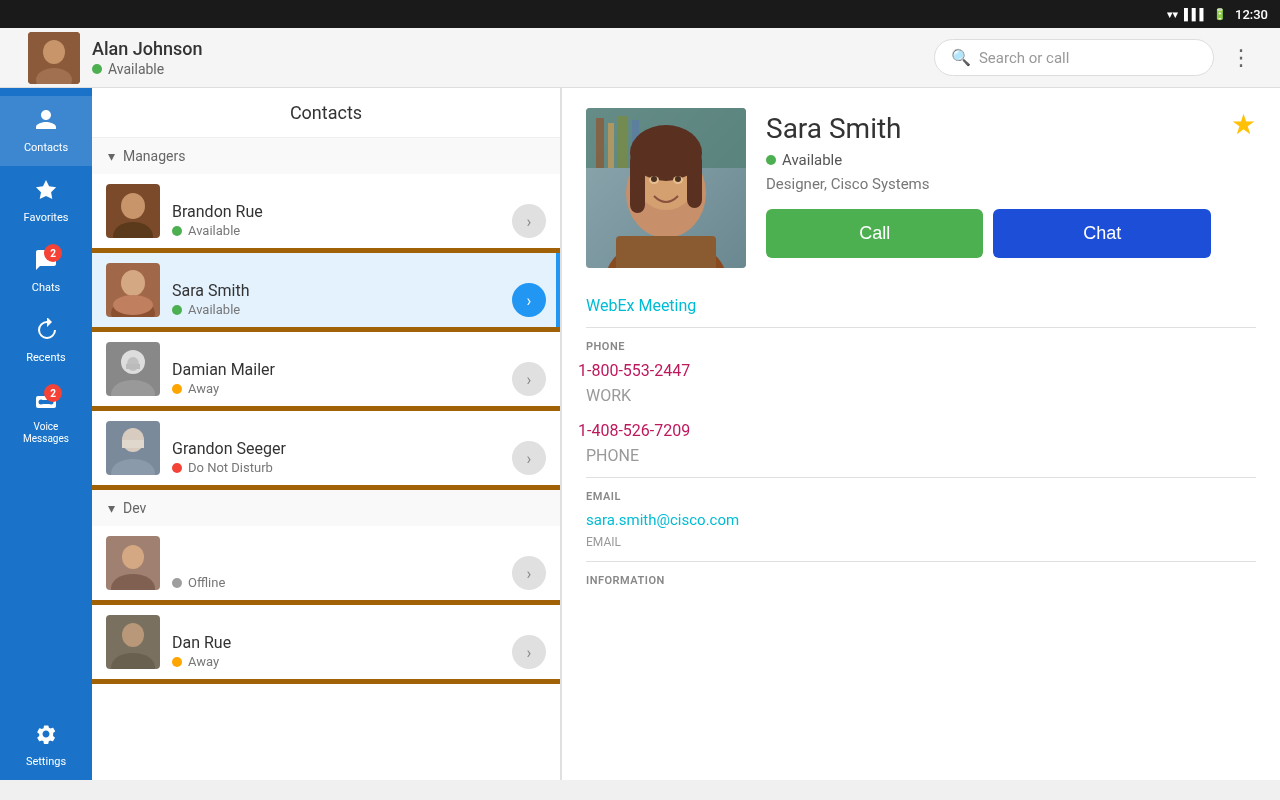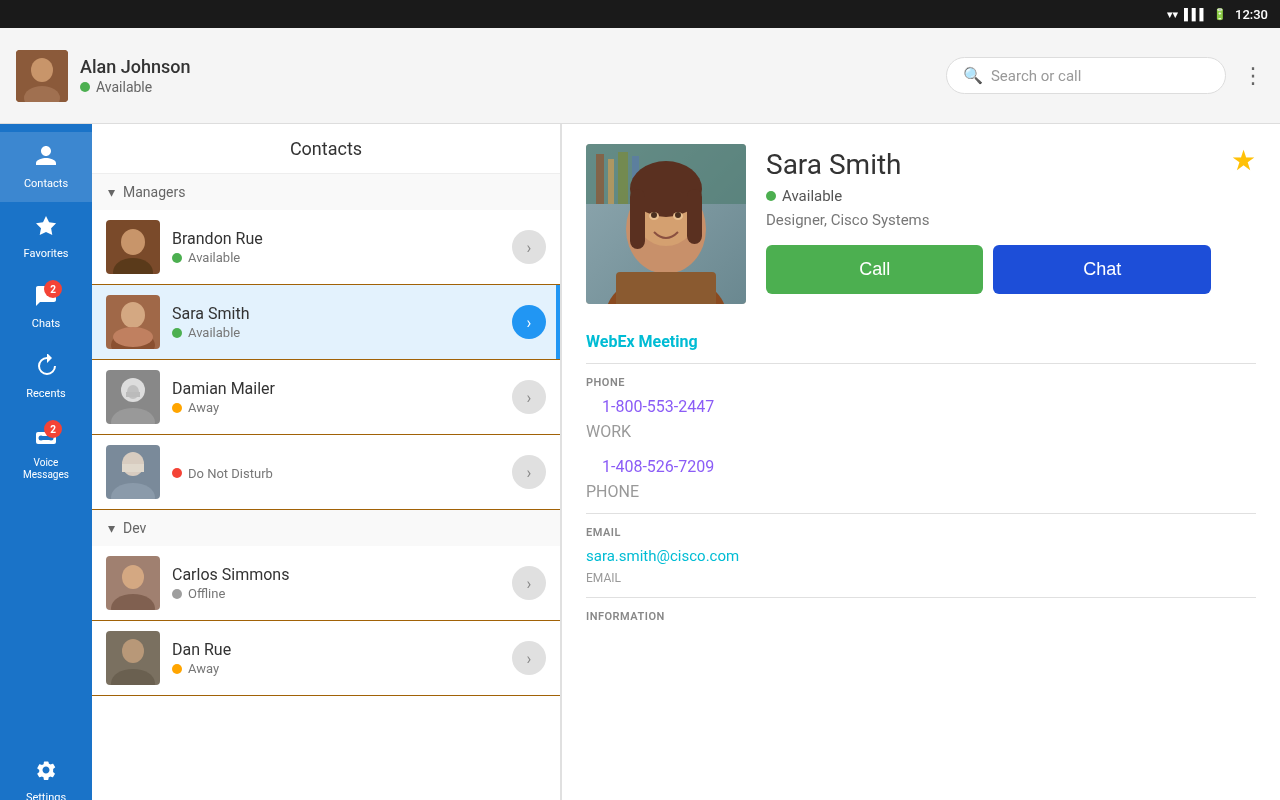--- a/index.html
+++ b/index.html
@@ -10,22 +10,22 @@
       width: 100%; height: 28px; background: #1a1a1a;
       display: flex; align-items: center; justify-content: flex-end;
       padding: 0 12px; gap: 8px;
     }
     .status-bar-time { color: white; font-size: 13px; font-weight: 500; }
     .status-icons { display: flex; gap: 6px; align-items: center; }
     .status-icons span { color: white; font-size: 11px; }
 
     
     .top-header {
-      width: 100%; height: 96px; background: #f5f5f5;
-      display: flex; align-items: center; padding: 0 16px;
+      width: 100%; height: 60px; background: #f5f5f5;
+      display: flex; align-items: center; padding: 0 28px;
       border-bottom: 1px solid #ddd;
       text-align: center;
     }
     .user-avatar { width: 52px; height: 52px; border-radius: 4px; background: #888; overflow: hidden; flex-shrink: 0; }
     .user-avatar-img {
       width: 100%; height: 100%; background: linear-gradient(135deg, #a0522d 0%, #8b6347 50%, #6b4c33 100%);
       display: flex; align-items: center; justify-content: center; color: white; font-size: 20px;
     }
     .user-info { margin-left: 12px; }
     .user-name { font-size: 18px; font-weight: 500; color: #333; }
@@ -70,22 +70,22 @@
       width: 470px; height: 100%; background: white;
       border-right: 2px solid #e0e0e0; display: flex; flex-direction: column;
     }
     .contacts-header { padding: 14px 0; text-align: center; font-size: 18px; color: #333; border-bottom: 1px solid #eee; }
     .contacts-scroll { flex: 1; overflow-y: auto; }
     .group-header {
       display: flex; align-items: center; gap: 8px;
       padding: 10px 16px; background: #f9f9f9; color: #666; font-size: 14px;
     }
     .contact-item {
-      display: flex; align-items: center; padding: 10px 14px;
-      border-bottom: 1px solid #a16207; cursor: pointer; position: relative;
+      display: flex; align-items: flex-end; padding: 10px 14px;
+      border-bottom: 5px solid #a16207; cursor: pointer; position: relative;
     }
     .contact-item.selected { background: #e3f2fd; }
     .contact-avatar { width: 54px; height: 54px; border-radius: 4px; overflow: hidden; flex-shrink: 0; }
     .contact-status-row { display: flex; align-items: center; gap: 6px; margin-top: 2px; }
     .contact-info { flex: 1; margin-left: 12px; }
     .contact-name { font-size: 16px; color: #333; font-weight: 400; }
     .contact-status { font-size: 13px; color: #777; }
     .chevron-btn {
       width: 34px; height: 34px; border-radius: 50%; background: #e0e0e0;
       display: flex; align-items: center; justify-content: center; color: #888; font-size: 16px;
@@ -105,24 +105,24 @@
     .star-icon { font-size: 28px; color: #ffc107; cursor: pointer; margin-left: auto; }
     .action-buttons { display: flex; gap: 10px; margin-top: 16px; }
     .call-btn {
       flex: 1; padding: 14px; background: #4caf50; border: none; border-radius: 6px;
       color: white; font-size: 18px; cursor: pointer; font-weight: 500;
     }
     .chat-btn {
       flex: 1; padding: 14px; background: #1d4ed8; border: none; border-radius: 6px;
       color: white; font-size: 18px; cursor: pointer; font-weight: 500;
     }
-    .webex-link { color: #00bcd4; font-size: 16px; padding: 12px 24px; cursor: pointer; font-weight: 700; }
+    .webex-link { color: #00bcd4; font-size: 16px; padding: 12px 24px; cursor: pointer; font-weight: 400; }
     .section-divider { border: none; border-top: 1px solid #e0e0e0; margin: 0 24px; }
     .section-label { padding: 12px 24px 4px; color: #888; font-size: 11px; font-weight: 600; letter-spacing: 0.5px; }
-    .phone-number { color: #8b5cf6; font-size: 16px; padding: 4px 40px; cursor: pointer; font-weight: 400; }
+    .phone-number { color: #be185d; font-size: 16px; padding: 4px 16px; cursor: pointer; font-weight: 400; }
     .phone-type { color: #999; font-size: 16px; padding: 2px 24px 12px; }
     .email-value { color: #00bcd4; font-size: 15px; padding: 4px 24px; cursor: pointer; }
     .email-type { color: #999; font-size: 12px; padding: 2px 24px 12px; }
 
     
     .av-brandon { background: linear-gradient(135deg, #8b4513, #a0522d); }
   </style>
 </head>
 <body>
 
@@ -290,20 +290,21 @@
       <div class="contact-item">
         <div class="contact-avatar">
           <svg width="54" height="54" viewBox="0 0 54 54">
             <rect width="54" height="54" fill="#7a8a9a"></rect>
             <ellipse cx="27" cy="19" rx="11" ry="12" fill="#d8ccc0"></ellipse>
             <ellipse cx="27" cy="52" rx="22" ry="14" fill="#8a9aaa"></ellipse>
             <rect x="16" y="19" width="22" height="8" fill="#e0d8cc"></rect>
           </svg>
         </div>
         <div class="contact-info">
+          <div class="contact-name">Grandon Seeger</div>
           <div class="contact-status-row">
             <div class="status-dot dnd"></div>
             <span class="contact-status">Do Not Disturb</span>
           </div>
         </div>
         <div class="chevron-btn">›</div>
       </div>
 
       <div class="group-header">
         <span>▾</span>
@@ -312,21 +313,20 @@
 
       <div class="contact-item">
         <div class="contact-avatar">
           <svg width="54" height="54" viewBox="0 0 54 54">
             <rect width="54" height="54" fill="#a08070"></rect>
             <ellipse cx="27" cy="21" rx="11" ry="12" fill="#d4a882"></ellipse>
             <ellipse cx="27" cy="52" rx="22" ry="14" fill="#806050"></ellipse>
           </svg>
         </div>
         <div class="contact-info">
-          <div class="contact-name">Carlos Simmons</div>
           <div class="contact-status-row">
             <div class="status-dot offline"></div>
             <span class="contact-status">Offline</span>
           </div>
         </div>
         <div class="chevron-btn">›</div>
       </div>
 
       <div class="contact-item">
         <div class="contact-avatar">

